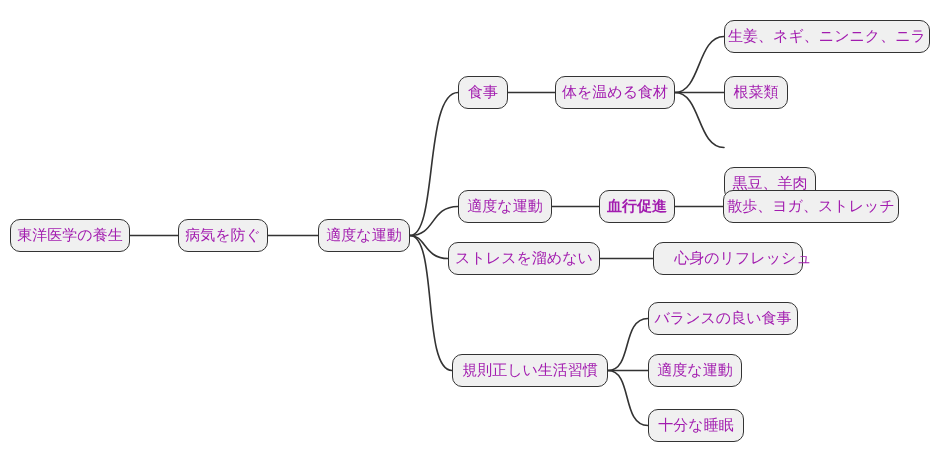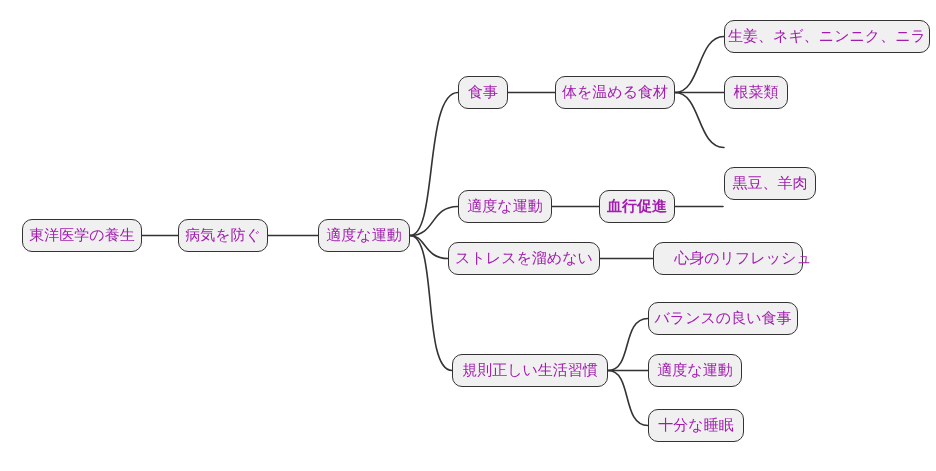--- a/index.html
+++ b/index.html
@@ -61,32 +61,33 @@
     <path d="M552,206.5 L599,206.5"></path>
     <path d="M675,206.5 L723,206.5"></path>
 
     <path d="M600,258.5 L653,258.5"></path>
 
     <path d="M608,370.5 C633,370.5 621,318.5 648,318.5"></path>
     <path d="M608,370.5 L648,370.5"></path>
     <path d="M608,370.5 C633,370.5 621,425.5 648,425.5"></path>
   </svg>
 
-  <div class="node" style="left:10px;  top:219px; width:120px;margin-left:12px;">東洋医学の養生</div>
+  <div class="node" style="left:10px;  top:219px; width:120px;">東洋医学の養生</div>
   <div class="node" style="left:178px; top:219px; width:90px;">病気を防ぐ</div>
   <div class="node" style="left:318px; top:219px; width:92px;">適度な運動</div>
 
   <div class="node" style="left:458px; top:76px;  width:50px;">食事</div>
   <div class="node" style="left:555px; top:76px;  width:120px;">体を温める食材</div>
   <div class="node" style="left:724px; top:20px;  width:206px;">生姜、ネギ、ニンニク、ニラ</div>
   <div class="node" style="left:724px; top:76px;  width:64px;">根菜類</div>
   <div class="node" style="left:724px; top:131px; width:92px;margin-top:36px;">黒豆、羊肉</div>
 
   <div class="node" style="left:458px; top:190px; width:94px;">適度な運動</div>
   <div class="node" style="left:599px; top:190px; width:76px;font-weight:bold;">血行促進</div>
+  <div class="node" style="left:723px; top:190px; width:176px;">散歩、ヨガ、ストレッチ</div>
 
   <div class="node" style="left:448px; top:242px; width:152px;">ストレスを溜めない</div>
   <div class="node" style="left:653px; top:242px; width:150px;padding-left:30px;">心身のリフレッシュ</div>
 
   <div class="node" style="left:452px; top:354px; width:156px;border-radius:10px;">規則正しい生活習慣</div>
   <div class="node" style="left:648px; top:302px; width:150px;">バランスの良い食事</div>
   <div class="node" style="left:648px; top:354px; width:94px;">適度な運動</div>
   <div class="node" style="left:648px; top:409px; width:96px;">十分な睡眠</div>
 
 </div>

